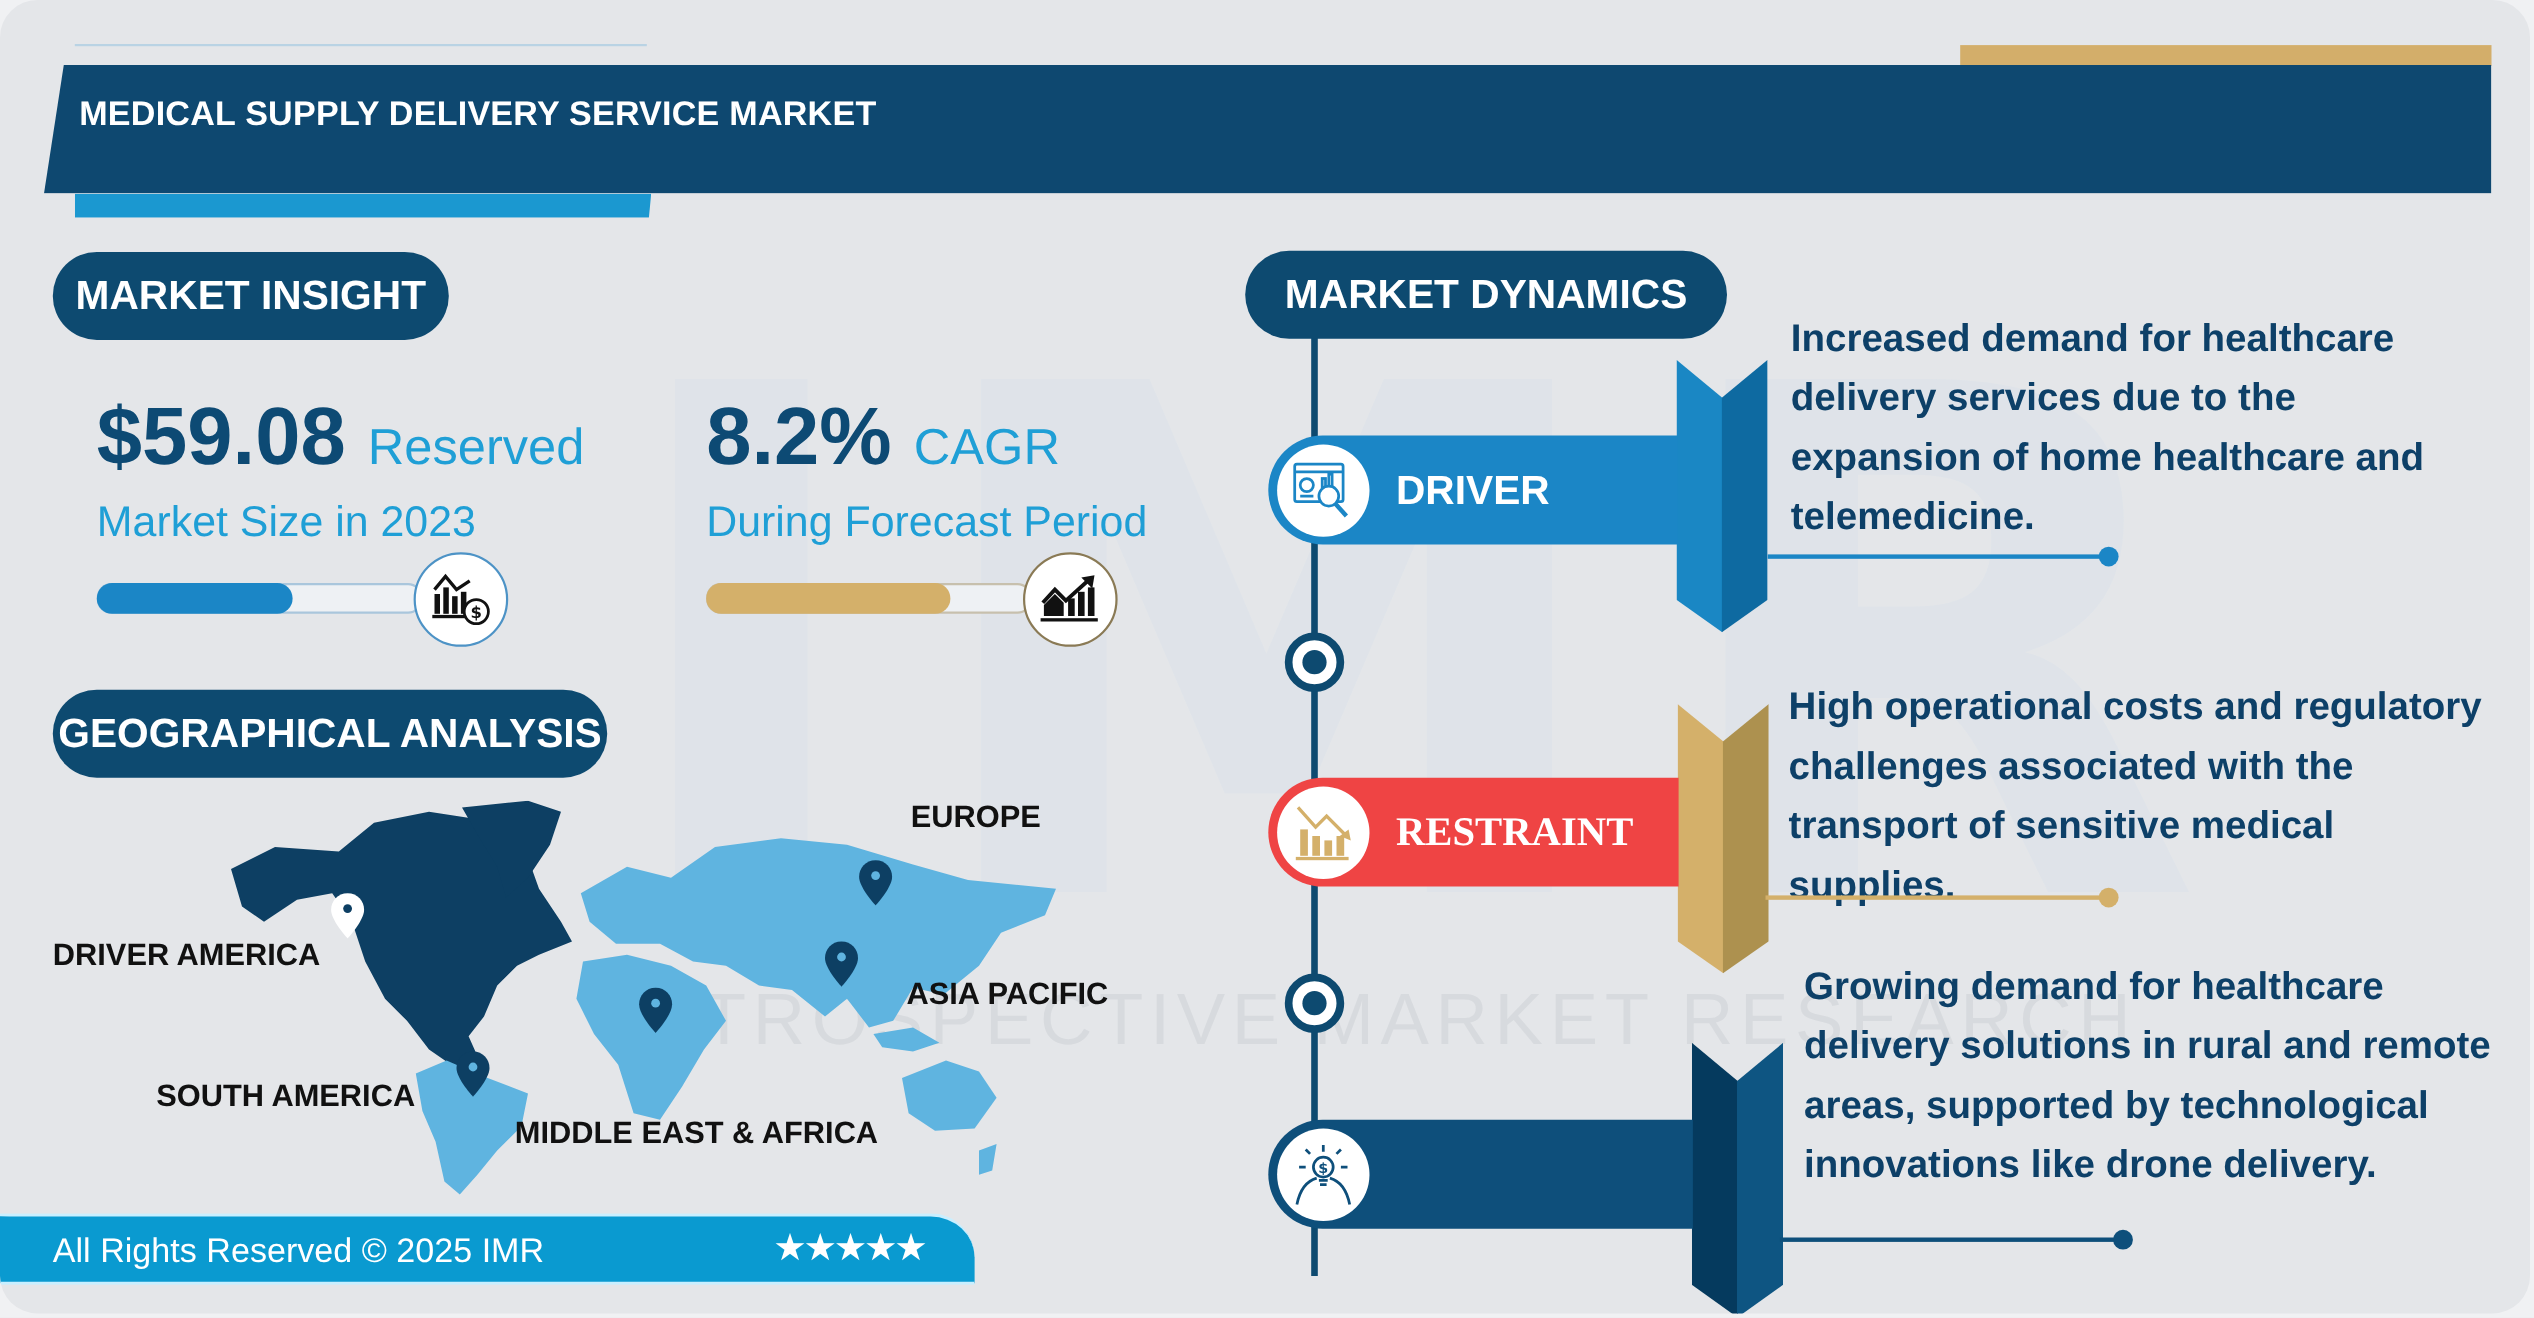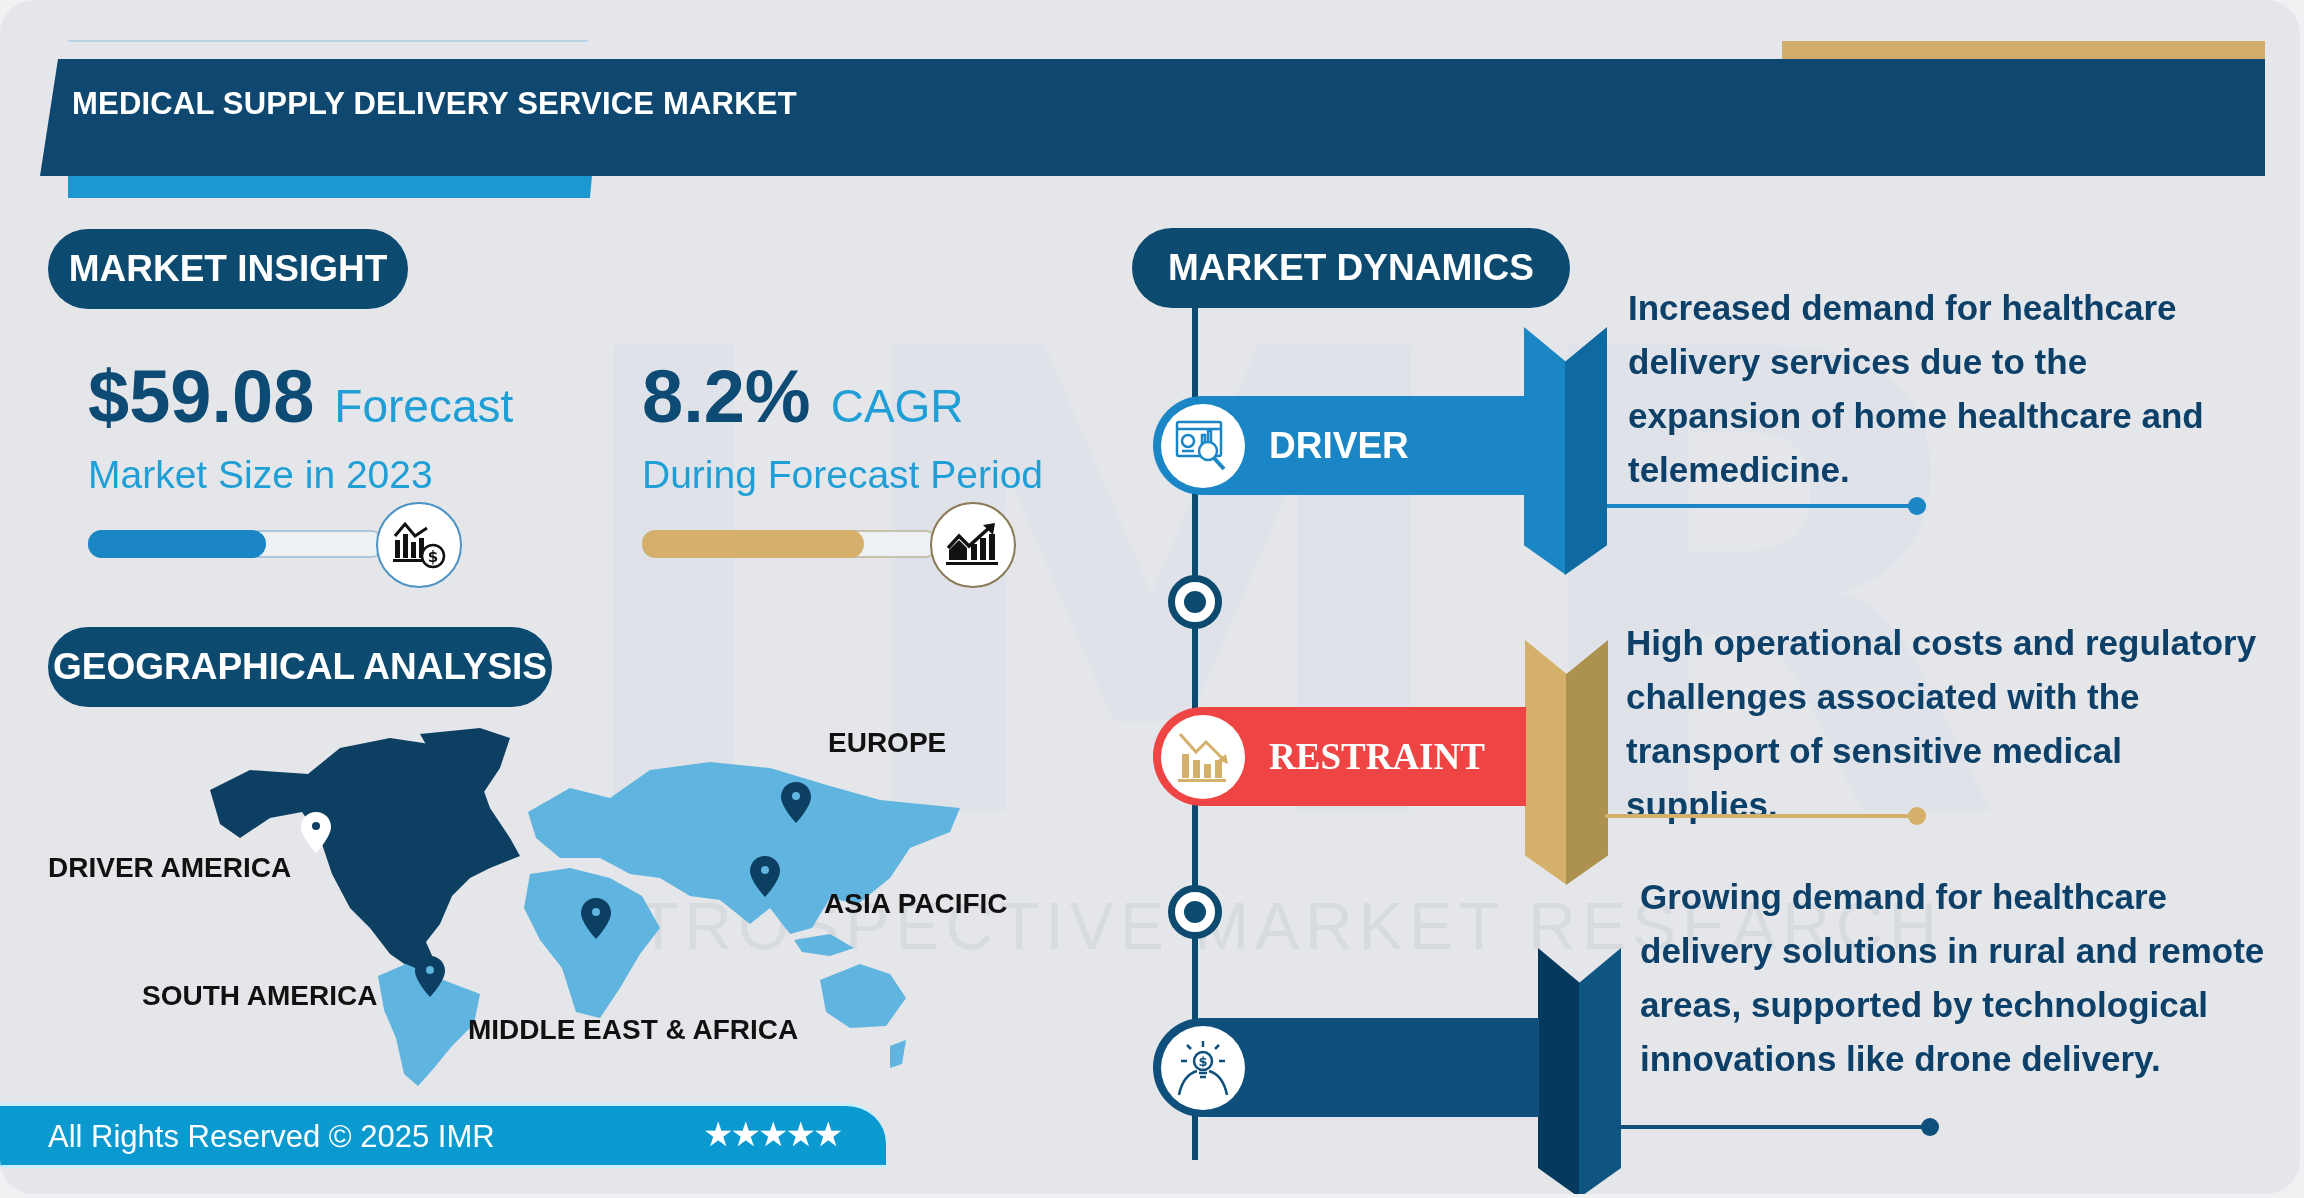--- a/index.html
+++ b/index.html
@@ -70,21 +70,21 @@
 
   <div class="abs hdr-thin"></div>
   <div class="abs hdr-gold"></div>
   <div class="abs hdr-bar"></div>
   <div class="abs hdr-blue"></div>
   <div class="abs hdr-title">MEDICAL SUPPLY DELIVERY SERVICE MARKET</div>
 
   <div class="abs pill" style="left:48px;top:229px;width:360px;height:80px;font-size:37px;">MARKET INSIGHT</div>
 
   <div class="abs big-num" style="left:88px;top:360px;">
-    <span>$59.08</span><span class="big-unit">Forecast</span>
+    <span>$59.08</span><span class="big-unit">Reserved</span>
   </div>
   <div class="abs sub" style="left:88px;top:455px;">Market Size in 2023</div>
   <div class="abs bar" style="left:88px;top:530px;width:292px;">
     <div class="fill" style="width:178px;background:#1b86c6;"></div>
   </div>
   <div class="abs icon-circle" style="left:376px;top:502px;">
     <svg width="56" height="50" viewBox="0 0 56 50">
       <rect x="4" y="20" width="5" height="18" fill="#111"></rect>
         <rect x="12" y="14" width="5" height="24" fill="#111"></rect>
       <rect x="20" y="22" width="5" height="16" fill="#111"></rect>

